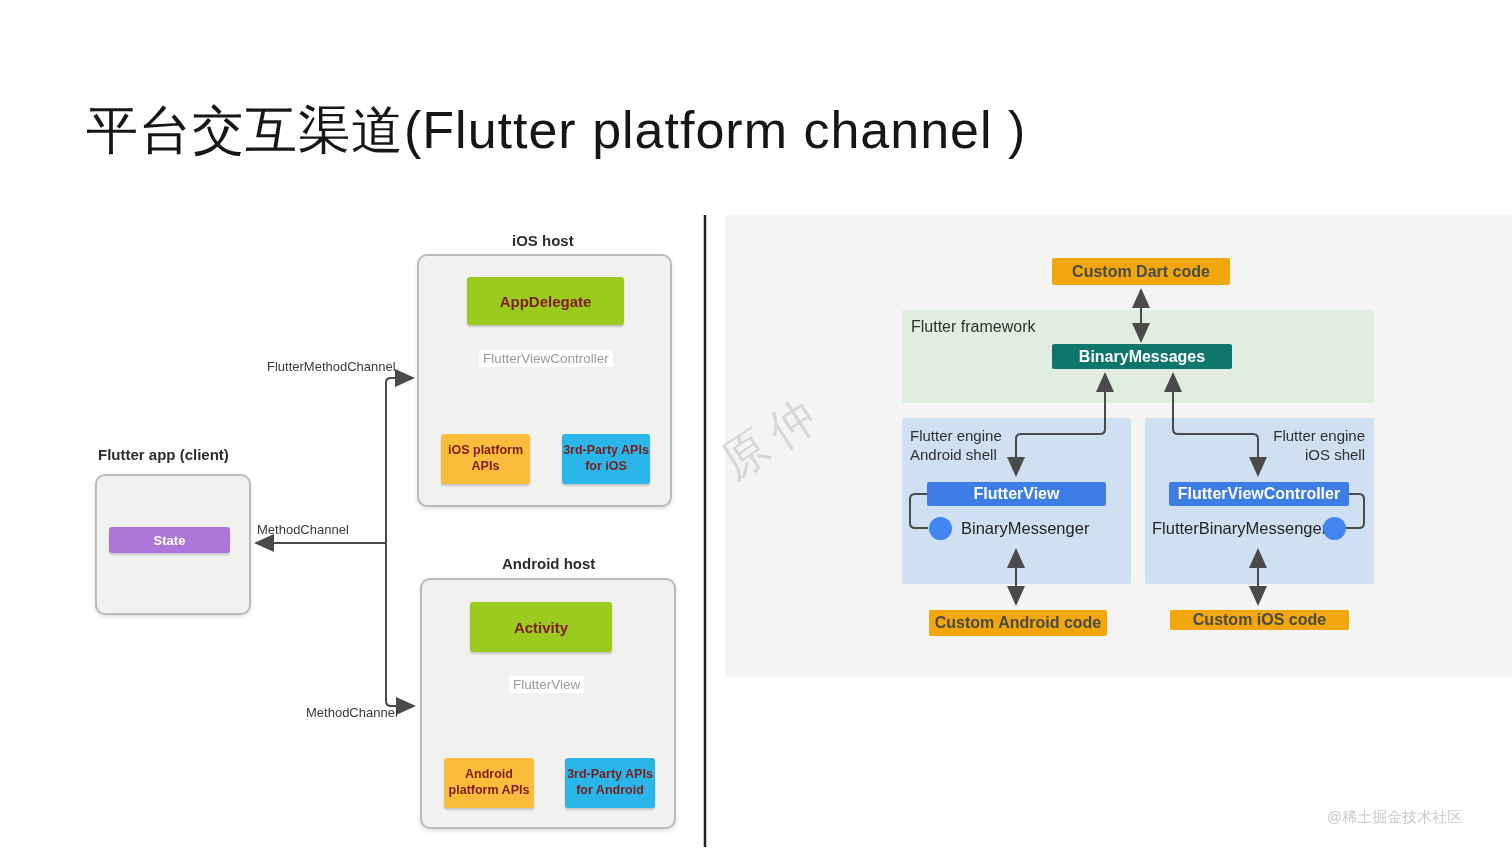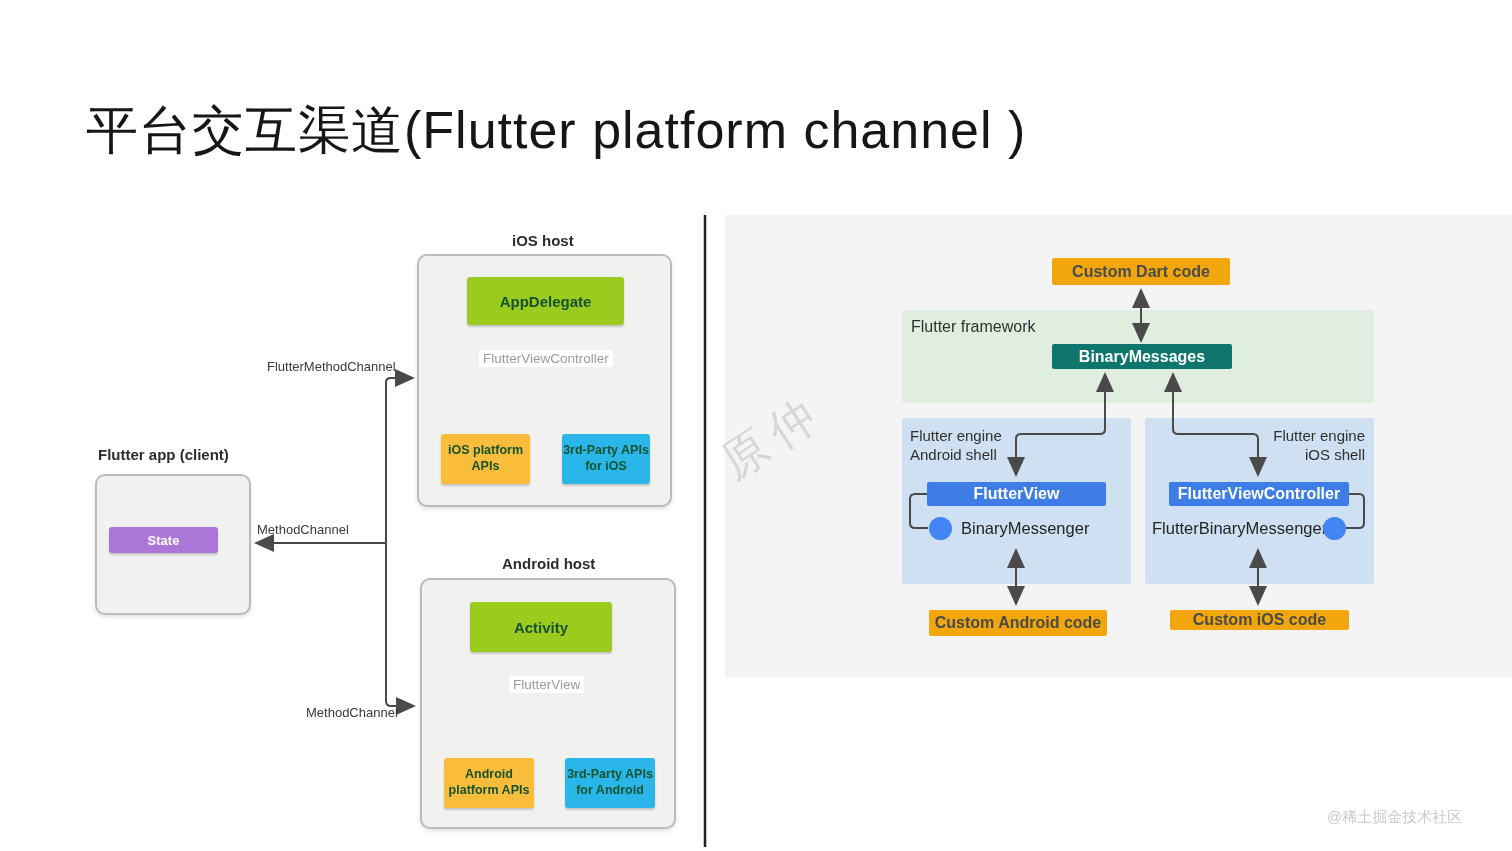--- a/index.html
+++ b/index.html
@@ -16,21 +16,21 @@
   }
   
   .host-box{
     background:#f1f1f0;border:2px solid #bcbcbc;border-radius:10px;
     box-shadow:0 2px 4px rgba(0,0,0,.12);
   }
   .host-title{font-size:15px;font-weight:bold;color:#2d2d2d;white-space:nowrap;}
   .node{
     display:flex;align-items:center;justify-content:center;text-align:center;
     border-radius:3px;box-shadow:0 2px 2px rgba(0,0,0,.18);
-    font-weight:bold;color:#14532d;
+    font-weight:bold;color:#7f1d1d;
   }
   .node.green{background:#9ccb1f;font-size:15px;}
   .node.amber{background:#f9bc3b;font-size:12.5px;line-height:1.25;}
   .node.sky{background:#2ab6e9;font-size:12.5px;line-height:1.25;}
   .node.purple{background:#ab76d7;color:#ffffff;font-size:13px;}
   .chip{
     background:#ffffff;color:#9b9b9b;font-size:13.5px;text-align:center;
     white-space:nowrap;padding:1px 4px;
   }
   .edge-label{font-size:13px;color:#3a3a3a;white-space:nowrap;}
@@ -102,21 +102,21 @@
     <path d="M1173,376 V429 Q1173,434 1178,434 H1253 Q1258,434 1258,439 V473" marker-start="url(#mS)" marker-end="url(#mE)"></path>
     <path d="M1016,552 V602" marker-start="url(#mS)" marker-end="url(#mE)"></path>
     <path d="M1258,552 V602" marker-start="url(#mS)" marker-end="url(#mE)"></path>
     <path d="M927,494 H915 Q910,494 910,499 V523 Q910,528 915,528 H928"></path>
     <path d="M1349,494 H1359 Q1364,494 1364,499 V523 Q1364,528 1359,528 H1346"></path>
   </g>
 </svg>
 
 <div class="abs host-title" style="left:98px;top:446px;">Flutter app (client)</div>
 <div class="abs host-box" style="left:95px;top:474px;width:152px;height:137px;"></div>
-<div class="abs node purple" style="left:109px;top:527px;width:109px;height:26px;">State</div>
+<div class="abs node purple" style="left:109px;top:527px;width:121px;height:26px;">State</div>
 
 <div class="abs edge-label" style="left:267px;top:359px;">FlutterMethodChannel</div>
 <div class="abs edge-label" style="left:257px;top:522px;">MethodChannel</div>
 <div class="abs edge-label" style="left:306px;top:705px;">MethodChannel</div>
 
 <div class="abs host-title" style="left:512px;top:232px;">iOS host</div>
 <div class="abs host-box" style="left:417px;top:254px;width:251px;height:249px;"></div>
 <div class="abs node green" style="left:467px;top:277px;width:157px;height:48px;">AppDelegate</div>
 <div class="abs chip" style="left:479px;top:350px;">FlutterViewController</div>
 <div class="abs node amber" style="left:441px;top:434px;width:89px;height:50px;">iOS platform APIs</div>

